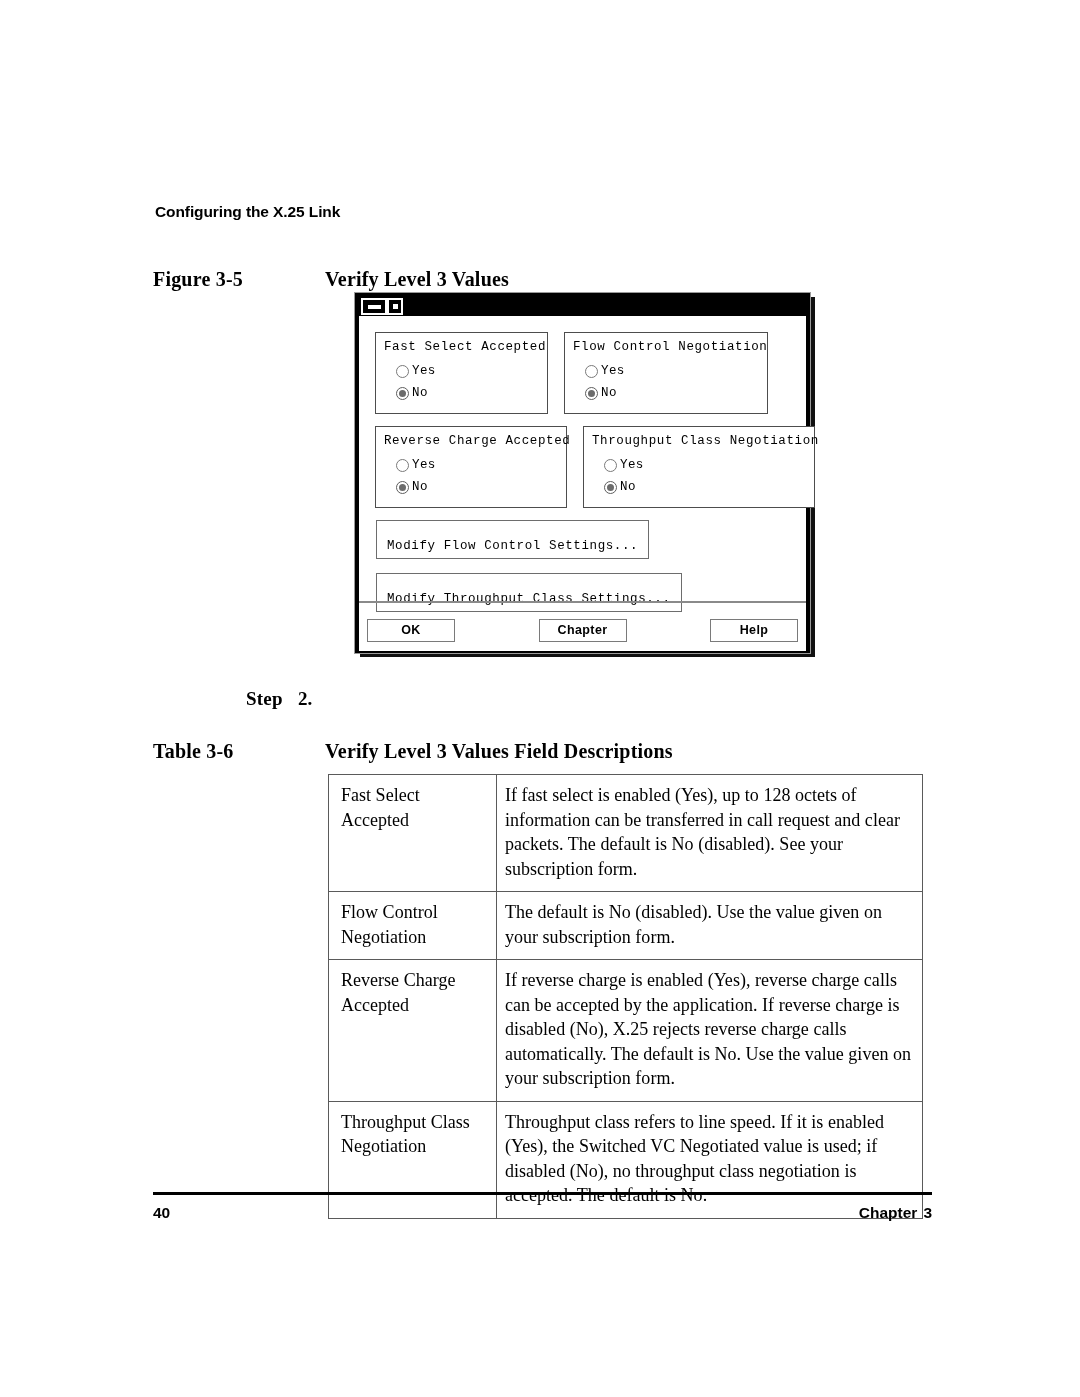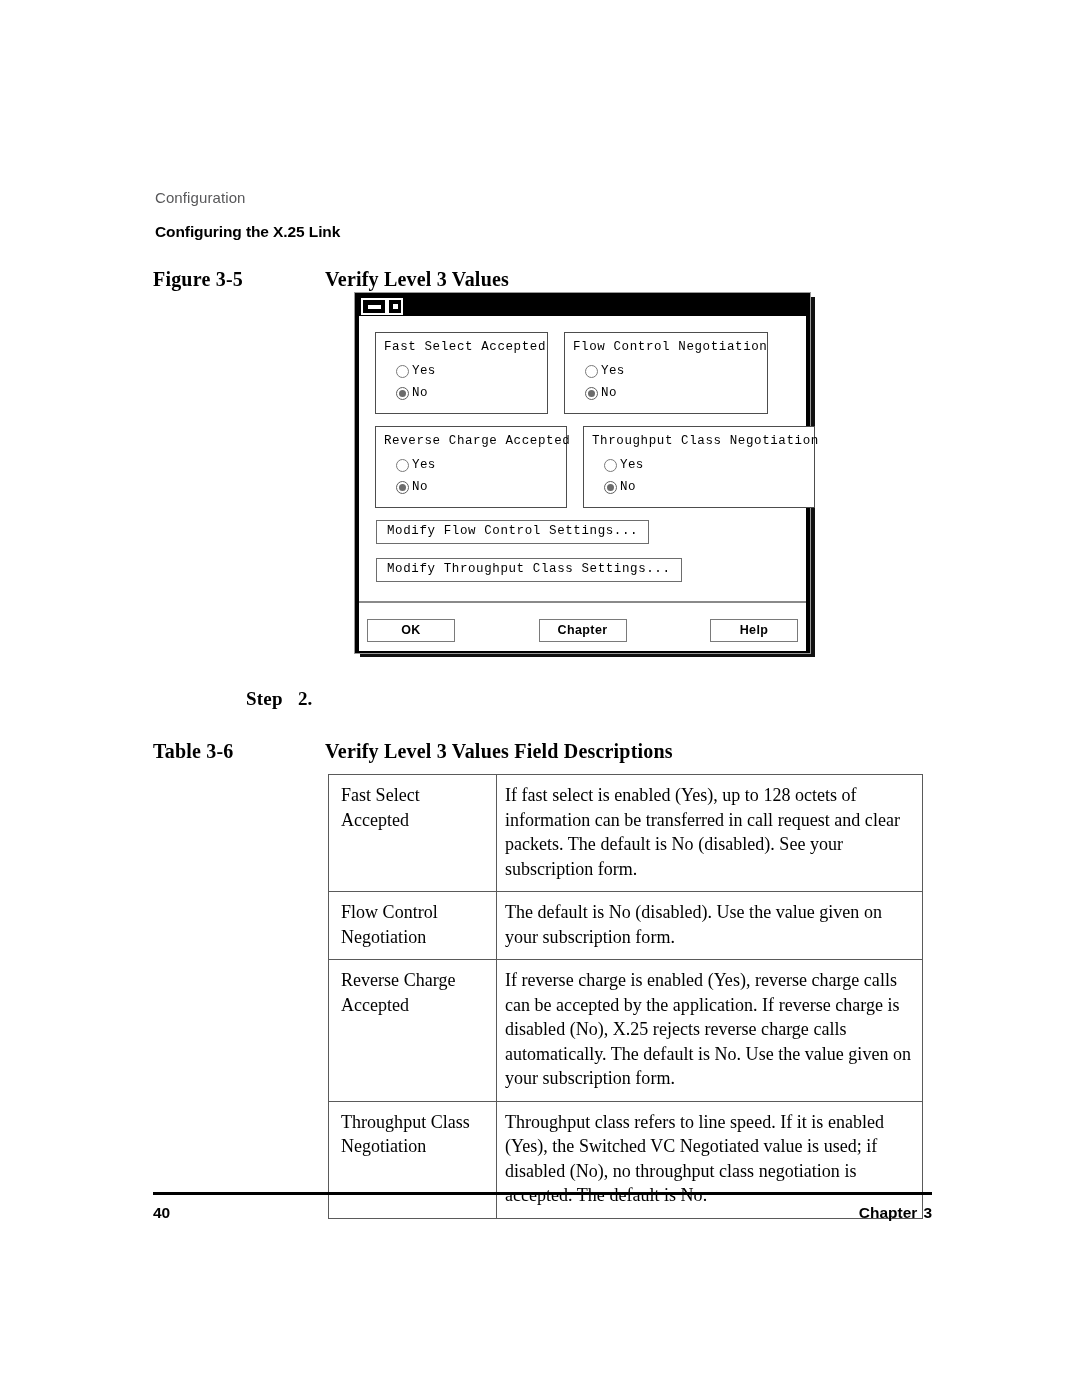--- a/index.html
+++ b/index.html
@@ -205,21 +205,21 @@
     line-height: 14px;
   }
 
   .push-button {
     display: inline-block;
     border: 1px solid #6d6d6d;
     background: #ffffff;
     font-family: "Liberation Mono", monospace;
     font-size: 12.5px;
     letter-spacing: 0.6px;
-    padding: 3px 10px 4px 10px;
+    padding: 18px 10px 4px 10px;
     line-height: 15px;
     white-space: nowrap;
   }
   #btn-modify-flow-wrap { margin: 4px 0 0 1px; }
   #btn-modify-thr-wrap  { margin: 14px 0 0 1px; }
 
   #action-separator {
     position: absolute;
     left: 0;
     right: 0;
@@ -323,21 +323,20 @@
     font-weight: bold;
     font-size: 15.5px;
   }
   .footer-chapter-num { margin-left: 6px; }
   #footer-chapter { display: flex; }
 </style>
 </head>
 <body>
 
 <div id="running-head">
-  <div class="rh-chapter">Configuration</div>
   <div class="rh-section">Configuring the X.25 Link</div>
 </div>
 
 <div id="figure-caption">
   <div class="caption-label">Figure 3-5</div>
   <div class="caption-title">Verify Level 3 Values</div>
 </div>
 
 <div id="dialog-shadow"></div>
 <div id="dialog">

